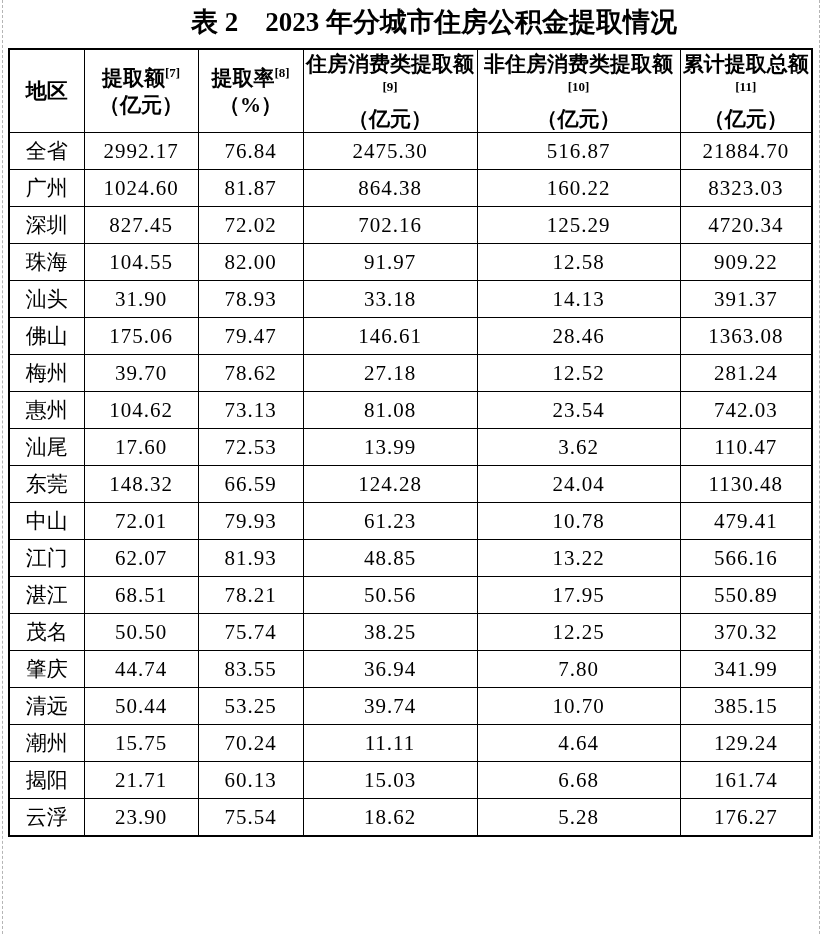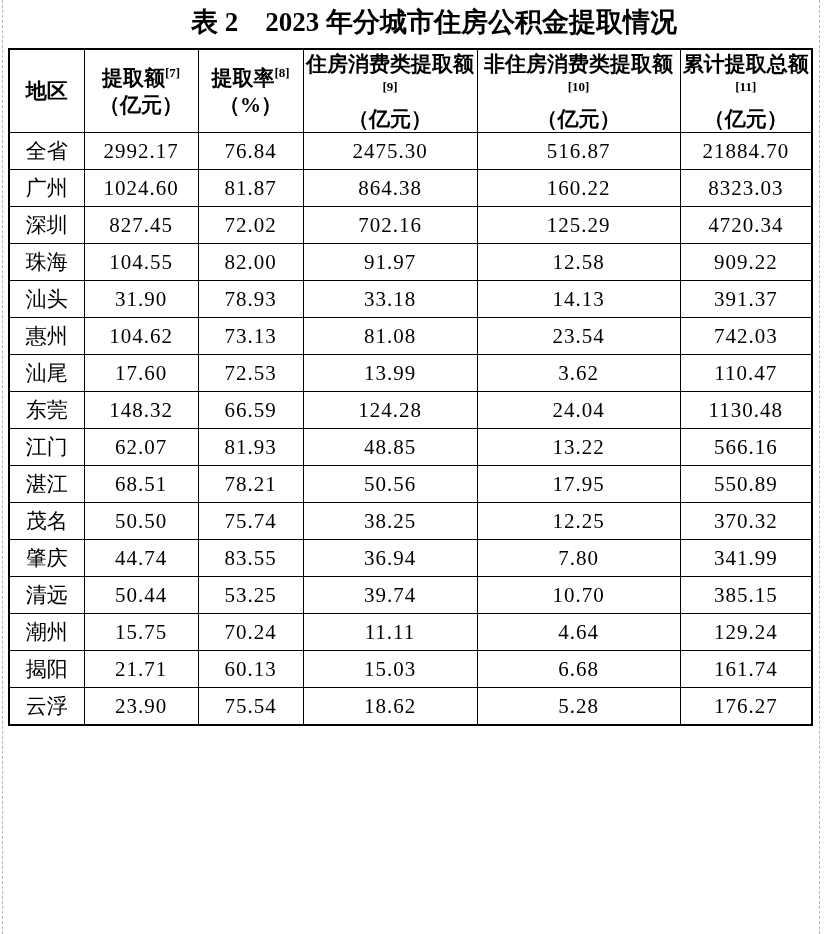--- a/index.html
+++ b/index.html
@@ -152,23 +152,39 @@
 
   <tr>
     <td class="region">汕头</td>
   <td class="num">31.90</td>
           <td class="num">78.93</td>
           <td class="num">33.18</td>
           <td class="num">14.13</td>
           <td class="num">391.37</td>
         </tr>
 
-
-
-
+  <tr>
+    <td class="region">佛山</td>
+  <td class="num">175.06</td>
+          <td class="num">79.47</td>
+          <td class="num">146.61</td>
+          <td class="num">28.46</td>
+          <td class="num">1363.08</td>
+        </tr>
+
+
+
+  <tr>
+    <td class="region">梅州</td>
+  <td class="num">39.70</td>
+          <td class="num">78.62</td>
+          <td class="num">27.18</td>
+          <td class="num">12.52</td>
+          <td class="num">281.24</td>
+        </tr>
 
   <tr>
     <td class="region">惠州</td>
   <td class="num">104.62</td>
           <td class="num">73.13</td>
           <td class="num">81.08</td>
           <td class="num">23.54</td>
           <td class="num">742.03</td>
         </tr>
 
@@ -183,20 +199,28 @@
 
   <tr>
     <td class="region">东莞</td>
   <td class="num">148.32</td>
           <td class="num">66.59</td>
           <td class="num">124.28</td>
           <td class="num">24.04</td>
           <td class="num">1130.48</td>
         </tr>
 
+  <tr>
+    <td class="region">中山</td>
+  <td class="num">72.01</td>
+          <td class="num">79.93</td>
+          <td class="num">61.23</td>
+          <td class="num">10.78</td>
+          <td class="num">479.41</td>
+        </tr>
 
   <tr>
     <td class="region">江门</td>
   <td class="num">62.07</td>
           <td class="num">81.93</td>
           <td class="num">48.85</td>
           <td class="num">13.22</td>
           <td class="num">566.16</td>
         </tr>
 

